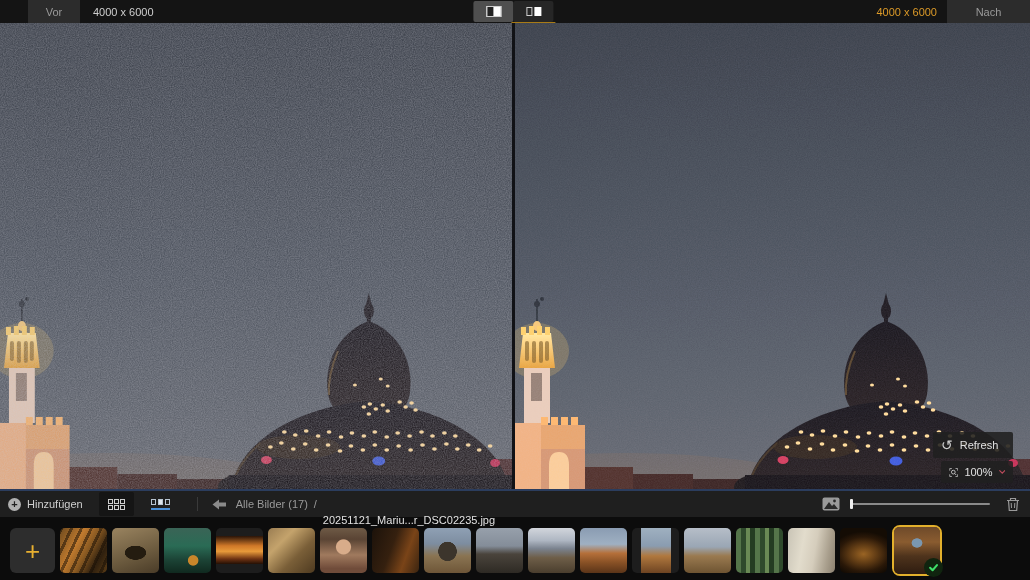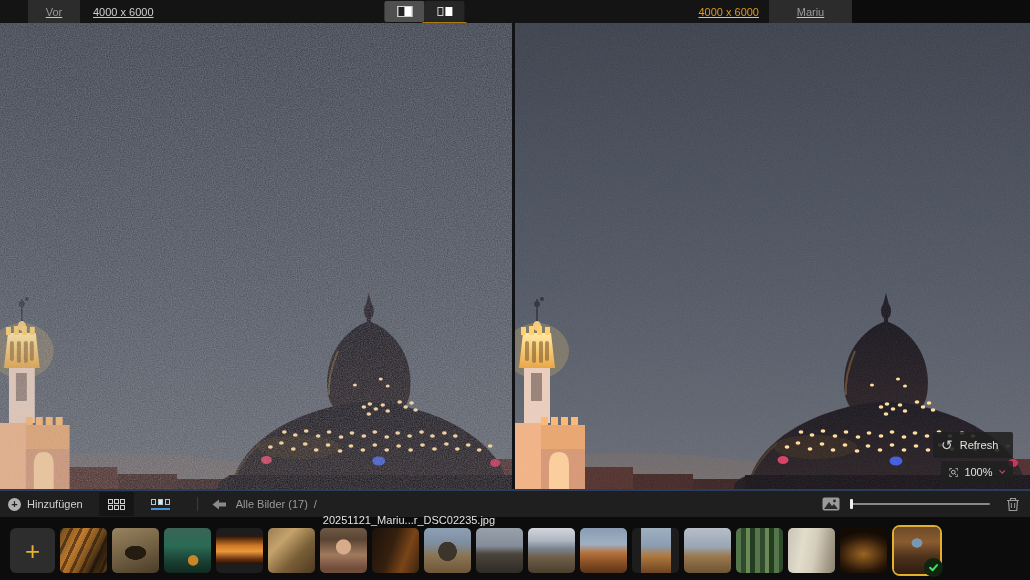--- a/index.html
+++ b/index.html
@@ -1,21 +1,21 @@
 <!DOCTYPE html>
 <html><head>
 <meta charset="utf-8">
 <style>
   * { margin:0; padding:0; box-sizing:border-box; }
   html,body { width:1030px; height:580px; overflow:hidden; background:#0c0c0c;
     font-family:"Liberation Sans", sans-serif; }
 
   
   .top-bar { position:relative; display:flex; align-items:center;
-    width:852px; height:23px; background:#141414; color:#c8c8c8; font-size:11px;text-decoration:underline; }
+    width:1030px; height:23px; background:#141414; color:#c8c8c8; font-size:11px; }
   .tab { height:23px; display:flex; align-items:center; justify-content:center;
     background:#2c2c2c; color:#9a9a9a; }
   .tab-before { width:52px; margin-left:28px; }
   .tab-after  { width:83px; margin-left:10px; }
   .dims-left  { margin-left:13px; color:#cfcfcf; }
   .dims-right { margin-left:auto; color:#dc9a28; }
   .toggle-group { position:absolute; left:50%; top:0; transform:translateX(-52%);
     display:flex; height:23px; }
   .toggle-btn { width:40px; height:21px; margin-top:1px; display:flex;
     align-items:center; justify-content:center; border-radius:2px; }
@@ -266,21 +266,21 @@
     </div>
     <div class="toggle-btn sbs">
       <span class="ico-sbs">
           <i class="a"></i>
           <i class="b"></i>
         </span>
     </div>
   </div>
   <span class="dims-right">4000 x 6000</span>
   <div class="tab tab-after">
-    <span>Mariu</span>
+    <span>Nach</span>
   </div>
 </header>
 
 <div class="viewer">
   <div class="pane pane-before">
     <svg class="scene-svg" viewBox="0 0 515 466" preserveAspectRatio="none">
       <use href="#scene-sym" width="515" height="466"></use>
       <rect class="grain" width="515" height="466" filter="url(#grain)"></rect>
     </svg>
   </div>

